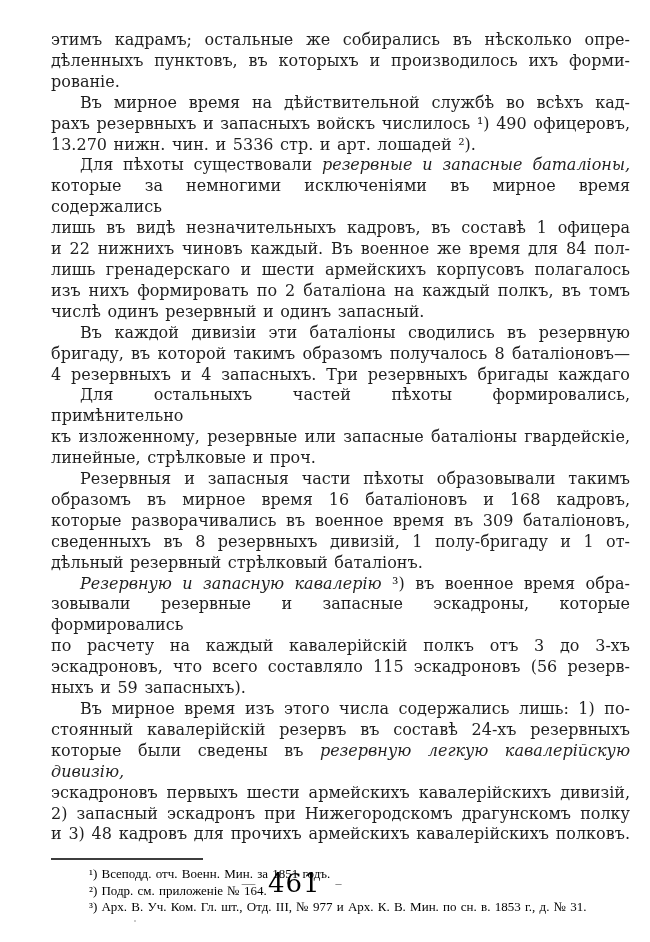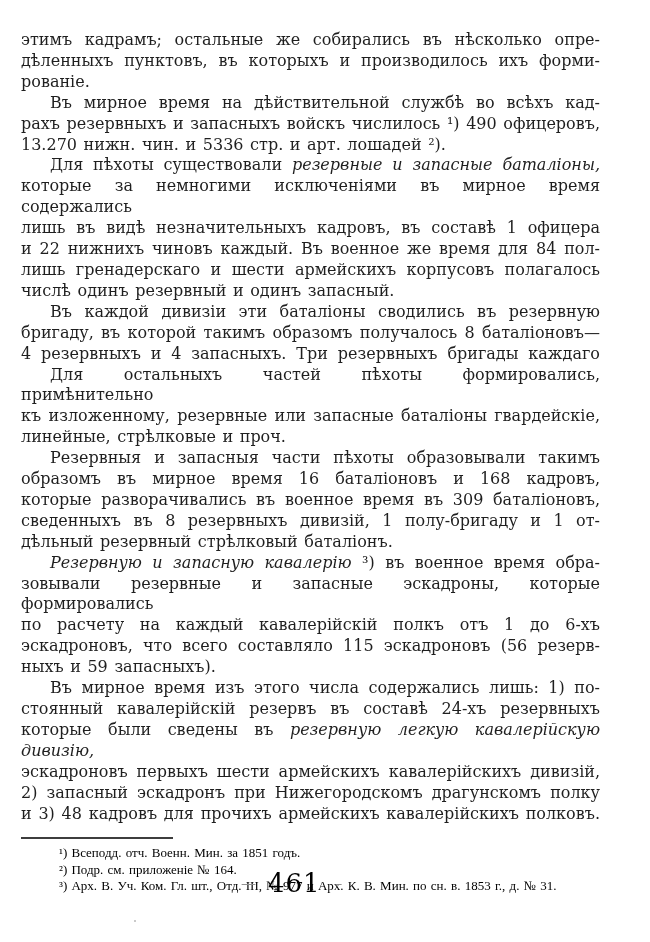--- a/index.html
+++ b/index.html
@@ -10,21 +10,21 @@
     overflow: hidden;
   }
   .page {
     position: relative;
     width: 650px; height: 942px;
     background: #ffffff;
     color: #1f1f1f;
   }
   .text-block {
     position: absolute;
-    left: 21px; top: 30px; width: 579px;
+    left: 51px; top: 30px; width: 579px;
   }
   .line {
     font-size: 16px;
     line-height: 20.9px;
     word-spacing: 1.5px;
     color: #1f1f1f;
     white-space: normal;
   }
   .line.j {
     text-align: justify;
@@ -84,20 +84,21 @@
           <div class="line j ind"><span>Въ мирное время на дѣйствительной службѣ во всѣхъ кад-</span></div>
           <div class="line j"><span>рахъ резервныхъ и запасныхъ войскъ числилось ¹) 490 офицеровъ,</span></div>
           <div class="line"><span>13.270 нижн. чин. и 5336 стр. и арт. лошадей ²).</span></div>
         </div>
         <div>
           <div class="line j ind"><span>Для пѣхоты существовали </span><i>резервные и запасные баталіоны,</i></div>
           <div class="line j"><span>которые за немногими исключеніями въ мирное время содержались</span></div>
           <div class="line j"><span>лишь въ видѣ незначительныхъ кадровъ, въ составѣ 1 офицера</span></div>
           <div class="line j"><span>и 22 нижнихъ чиновъ каждый. Въ военное же время для 84 пол-</span></div>
           <div class="line j"><span>лишь гренадерскаго и шести армейскихъ корпусовъ полагалось</span></div>
+          <div class="line j"><span>изъ нихъ формировать по 2 баталіона на каждый полкъ, въ томъ</span></div>
           <div class="line"><span>числѣ одинъ резервный и одинъ запасный.</span></div>
         </div>
         <div>
           <div class="line j ind"><span>Въ каждой дивизіи эти баталіоны сводились въ резервную</span></div>
           <div class="line j"><span>бригаду, въ которой такимъ образомъ получалось 8 баталіоновъ—</span></div>
           <div class="line j"><span>4 резервныхъ и 4 запасныхъ. Три резервныхъ бригады каждаго</span></div>
         </div>
         <div>
           <div class="line j ind"><span>Для остальныхъ частей пѣхоты формировались, примѣнительно</span></div>
           <div class="line j"><span>къ изложенному, резервные или запасные баталіоны гвардейскіе,</span></div>
@@ -106,21 +107,21 @@
         <div>
           <div class="line j ind"><span>Резервныя и запасныя части пѣхоты образовывали такимъ</span></div>
           <div class="line j"><span>образомъ въ мирное время 16 баталіоновъ и 168 кадровъ,</span></div>
           <div class="line j"><span>которые разворачивались въ военное время въ 309 баталіоновъ,</span></div>
           <div class="line j"><span>сведенныхъ въ 8 резервныхъ дивизій, 1 полу-бригаду и 1 от-</span></div>
           <div class="line"><span>дѣльный резервный стрѣлковый баталіонъ.</span></div>
         </div>
         <div>
           <div class="line j ind"><i>Резервную и запасную кавалерію</i><span> ³) въ военное время обра-</span></div>
           <div class="line j"><span>зовывали резервные и запасные эскадроны, которые формировались</span></div>
-          <div class="line j"><span>по расчету на каждый кавалерійскій полкъ отъ 1 до 6-хъ</span></div>
+          <div class="line j"><span>по расчету на каждый кавалерійскій полкъ отъ 3 до 3-хъ</span></div>
           <div class="line j"><span>эскадроновъ, что всего составляло 115 эскадроновъ (56 резерв-</span></div>
           <div class="line"><span>ныхъ и 59 запасныхъ).</span></div>
         </div>
         <div>
           <div class="line j ind"><span>Въ мирное время изъ этого числа содержались лишь: 1) по-</span></div>
           <div class="line j"><span>стоянный кавалерійскій резервъ въ составѣ 24-хъ резервныхъ</span></div>
           <div class="line j"><span>которые были сведены въ </span><i>резервную легкую кавалерійскую дивизію,</i></div>
           <div class="line j"><span>эскадроновъ первыхъ шести армейскихъ кавалерійскихъ дивизій,</span></div>
           <div class="line j"><span>2) запасный эскадронъ при Нижегородскомъ драгунскомъ полку</span></div>
           <div class="line j"><span>и 3) 48 кадровъ для прочихъ армейскихъ кавалерійскихъ полковъ.</span></div>

